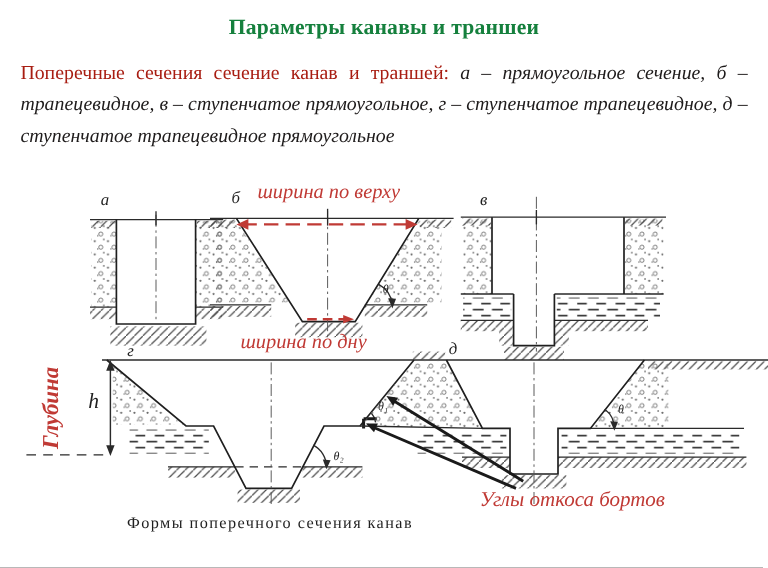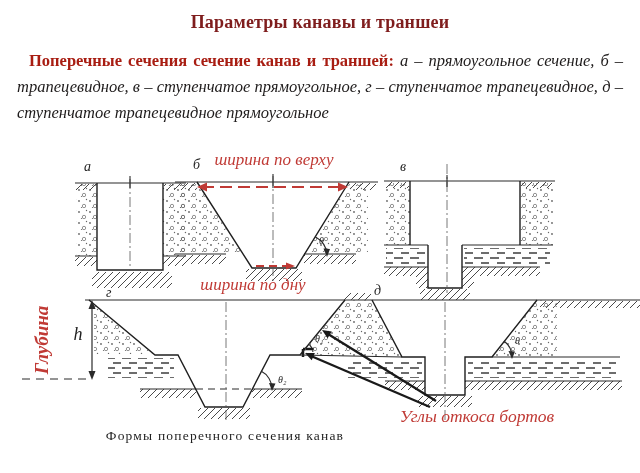--- a/index.html
+++ b/index.html
@@ -4,27 +4,27 @@
 <style>
   html,body{margin:0;padding:0;background:#888;}
   .slide{
     width:640px;height:473px;position:relative;background:#ffffff;
     font-family:"Liberation Serif","DejaVu Serif",serif;
     overflow:hidden;margin:0 auto;
   }
   .title{
     position:absolute;top:12px;left:0;width:100%;
     text-align:center;font-weight:bold;font-size:18px;
-    color:#7f1d1d;letter-spacing:.2px;
+    color:#15803d;letter-spacing:.2px;
   }
   .desc{
     position:absolute;top:48px;left:17px;right:17px;
     font-size:16.5px;line-height:26px;text-align:justify;
   }
-  .desc .lead{font-weight:bold;color:#A81D12;margin-left:12px;}
+  .desc .lead{font-weight:normal;color:#A81D12;}
   .desc .rest{font-style:italic;color:#1E1B1B;}
   svg.diagram{position:absolute;left:0;top:0;}
   text{font-family:"Liberation Serif","DejaVu Serif",serif;fill:#1f1f1f;}
   .redlbl{fill:#C03A35;font-style:italic;}
   .seclbl{font-style:italic;font-size:14px;}
   .thin{stroke:#2a2a2a;stroke-width:1.1;fill:none;}
   .outline{stroke:#1f1f1f;stroke-width:1.4;fill:none;}
   .axis{stroke:#555;stroke-width:.8;fill:none;stroke-dasharray:10 3 2 3;}
 </style>
 </head>

